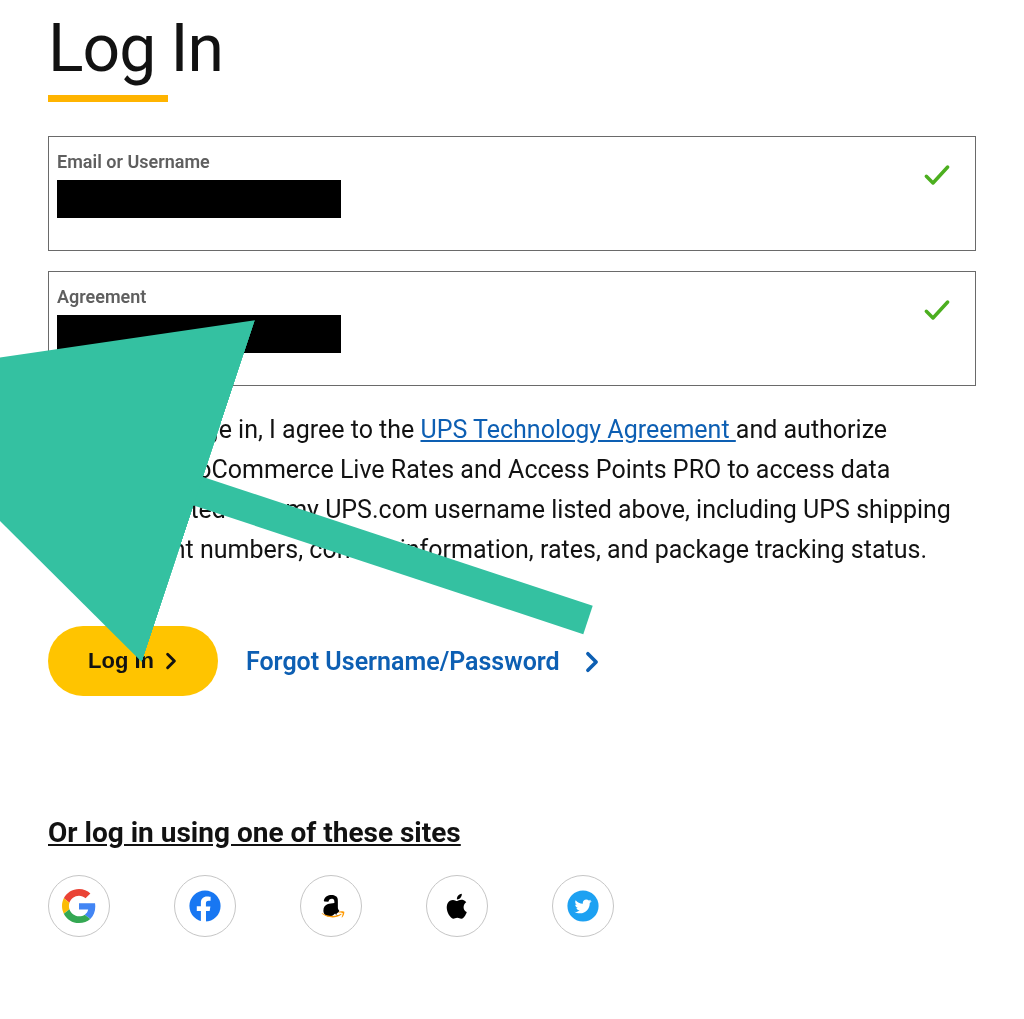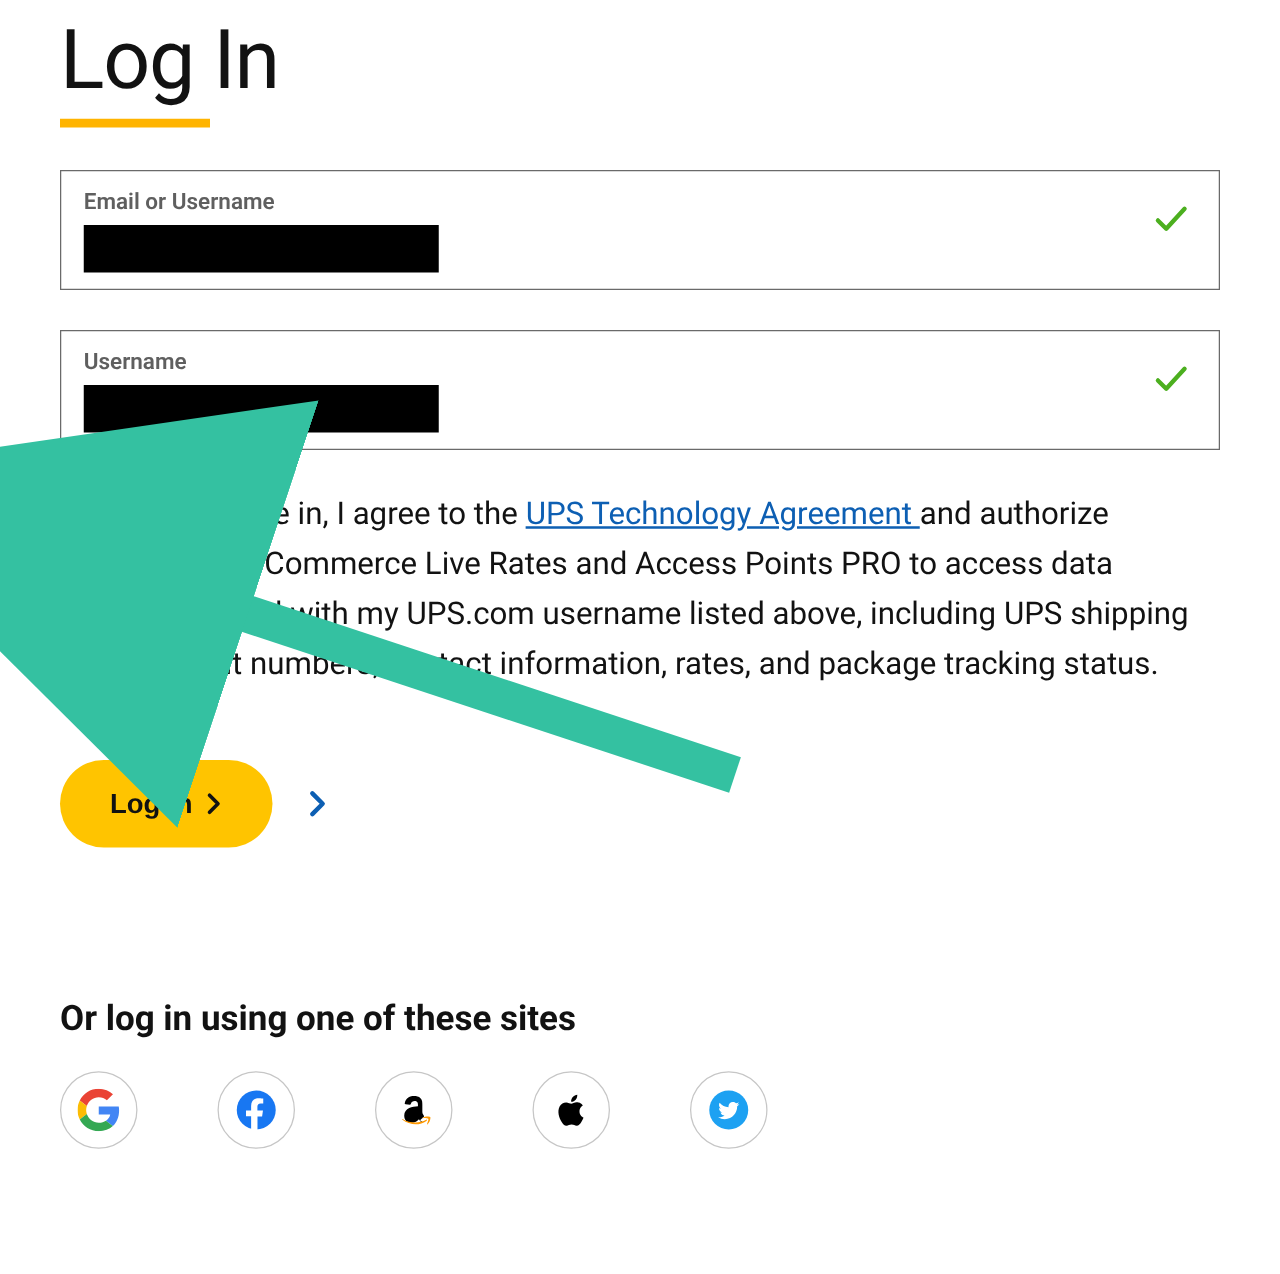--- a/index.html
+++ b/index.html
@@ -20,24 +20,24 @@
     margin-bottom: 8px;
   }
   .title-underline {
     width: 120px;
     height: 7px;
     background: #ffb400;
     margin-bottom: 34px;
   }
   .field {
     border: 1px solid #6a6a6a;
-    padding: 14px 18px 14px 18px;
-    margin-bottom: 32px;
+    padding: 14px 18px 14px 8px;
+    margin-bottom: 20px;
     position: relative;
-    height: 96px;
+    height: 115px;
   }
   .field-label {
     font-size: 18px;
     font-weight: 600;
     color: #5f5f5f;
     margin-bottom: 8px;
     display: block;
   }
   .redacted {
     background: #000;
@@ -115,20 +115,21 @@
     align-items: center;
     gap: 24px;
   }
   .chevron-blue { width: 16px; height: 22px; }
   .chevron-blue svg { width: 100%; height: 100%; }
   .alt-heading {
     font-size: 28px;
     font-weight: 700;
     color: #121212;
     margin-bottom: 26px;
+    text-decoration: underline;
   }
   .social-row {
     display: flex;
     gap: 64px;
   }
   .social-btn {
     width: 62px;
     height: 62px;
     border-radius: 50%;
     border: 1px solid #c6c6c6;
@@ -160,21 +161,21 @@
   <span class="field-label">Email or Username</span>
   <div class="redacted"></div>
   <span class="check-icon">
     <svg viewBox="0 0 24 24" fill="none" stroke="#4caf1f" stroke-width="2.6" stroke-linecap="round" stroke-linejoin="round">
         <polyline points="4 13 9 18 20 6"></polyline>
       </svg>
   </span>
 </div>
 
 <div class="field">
-  <span class="field-label">Username</span>
+  <span class="field-label">Agreement</span>
   <div class="redacted"></div>
   <span class="check-icon">
     <svg viewBox="0 0 24 24" fill="none" stroke="#4caf1f" stroke-width="2.6" stroke-linecap="round" stroke-linejoin="round">
         <polyline points="4 13 9 18 20 6"></polyline>
       </svg>
   </span>
 </div>
 
 <div class="consent-row">
   <div class="checkbox-box">
@@ -190,20 +191,21 @@
 <div class="action-row">
   <button class="login-btn">
     <span>Log In</span>
     <span class="chevron-small">
       <svg viewBox="0 0 10 16" fill="none" stroke="#121212" stroke-width="2.6" stroke-linecap="round" stroke-linejoin="round">
           <polyline points="2 2 8 8 2 14"></polyline>
         </svg>
     </span>
   </button>
   <a href="#" class="forgot-link">
+    <span>Forgot Username/Password</span>
     <span class="chevron-blue">
       <svg viewBox="0 0 10 16" fill="none" stroke="#0d5fb3" stroke-width="2.6" stroke-linecap="round" stroke-linejoin="round">
           <polyline points="2 2 8 8 2 14"></polyline>
         </svg>
     </span>
   </a>
 </div>
 
 <div class="alt-heading">Or log in using one of these sites</div>
 <div class="social-row">

